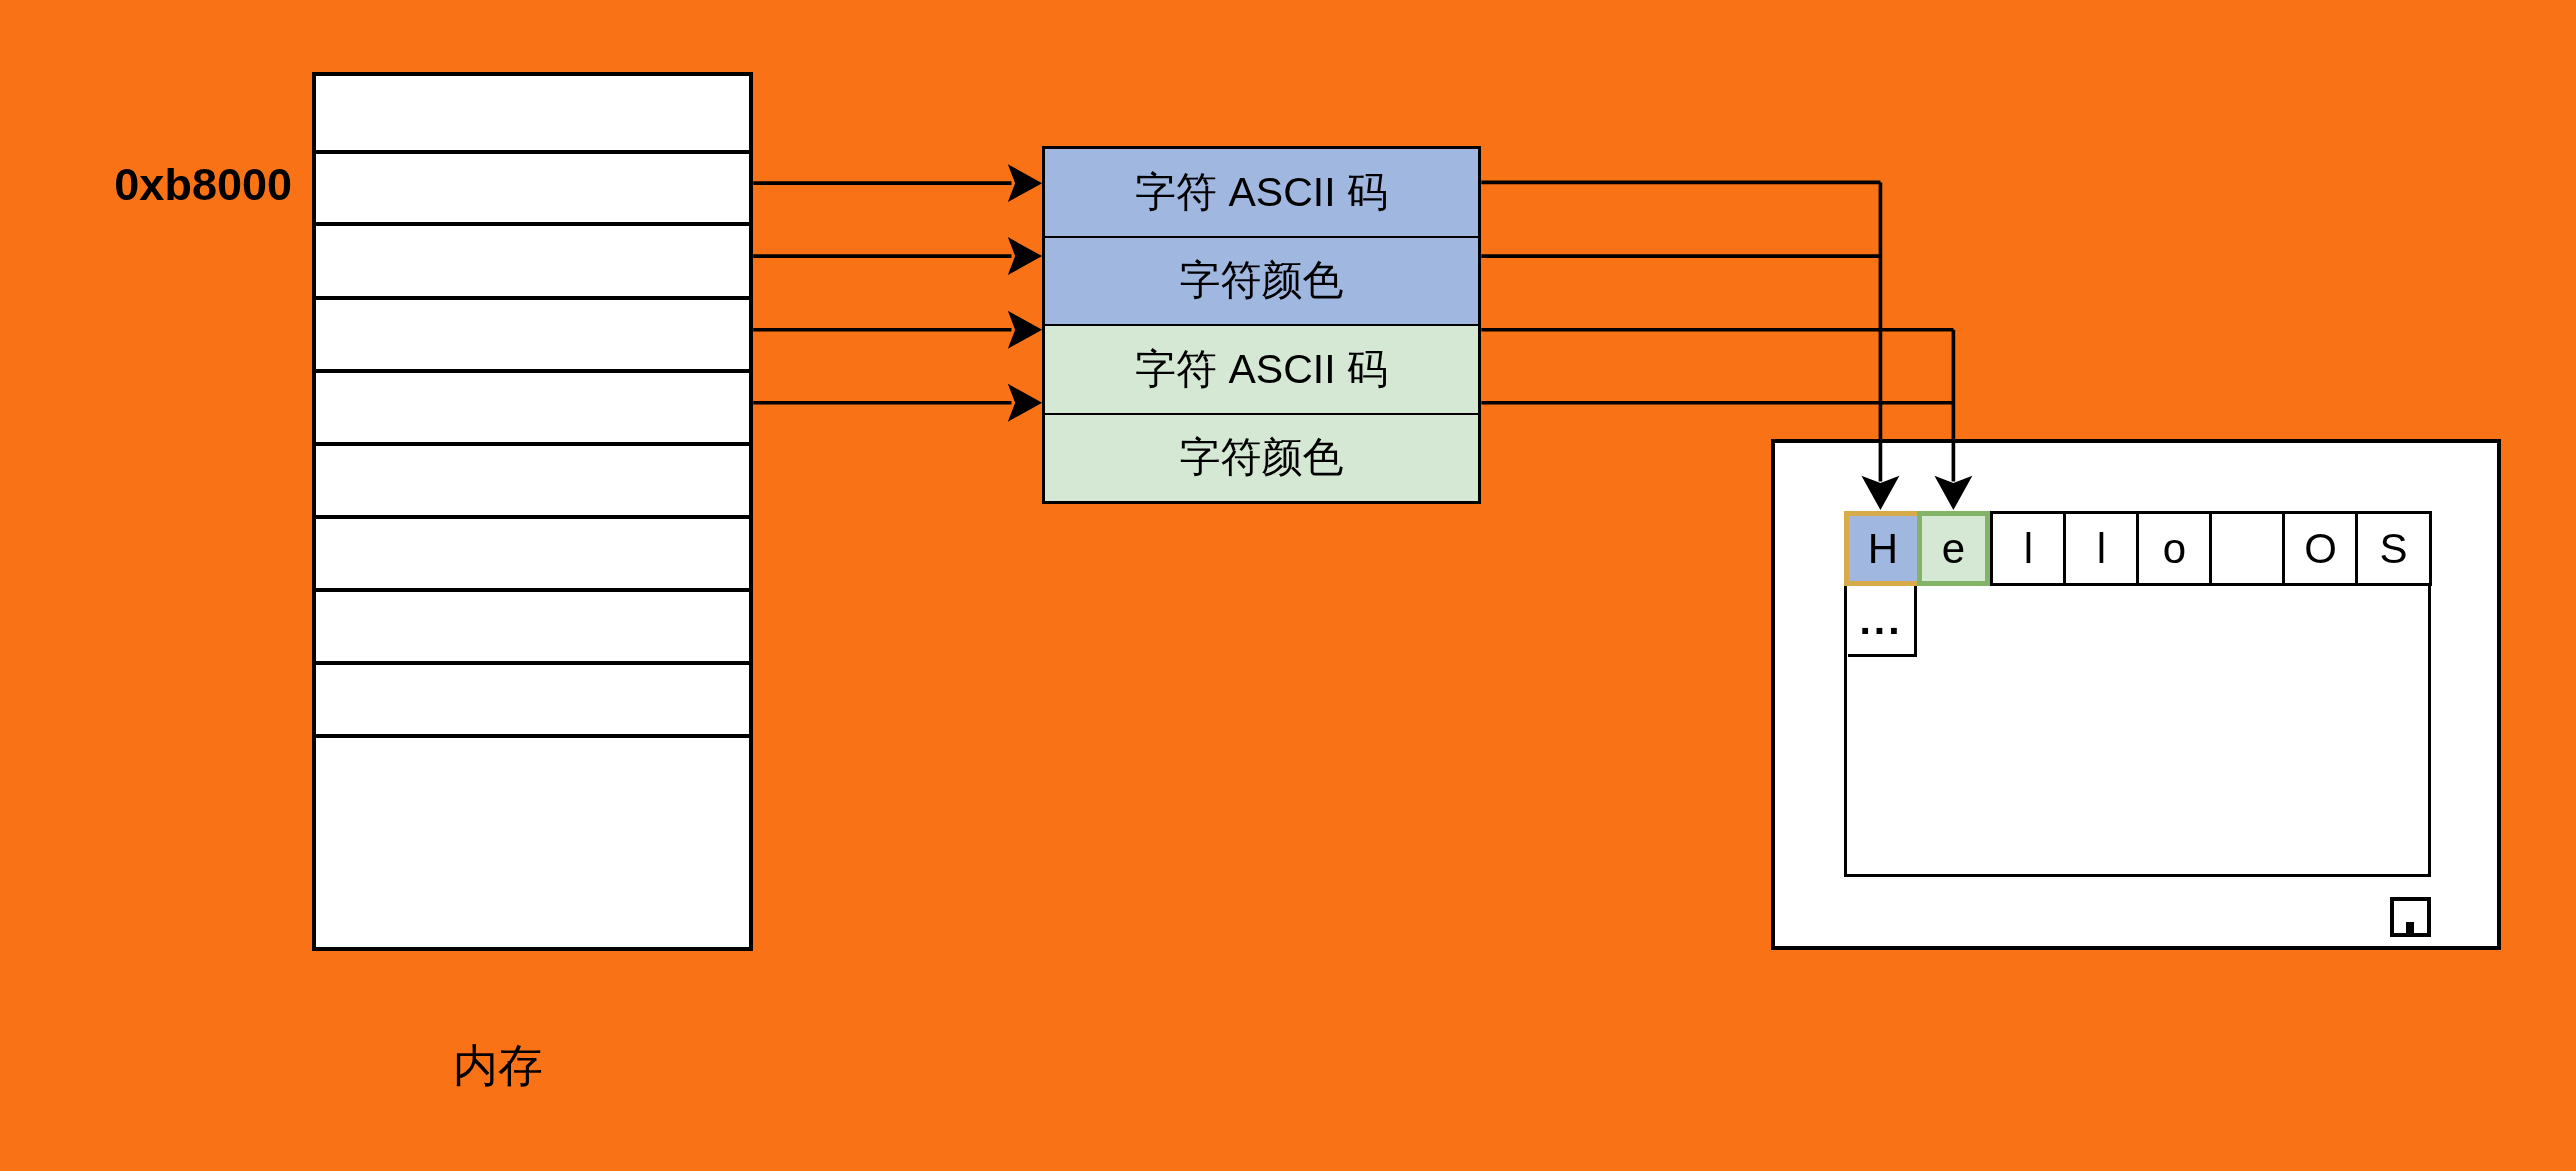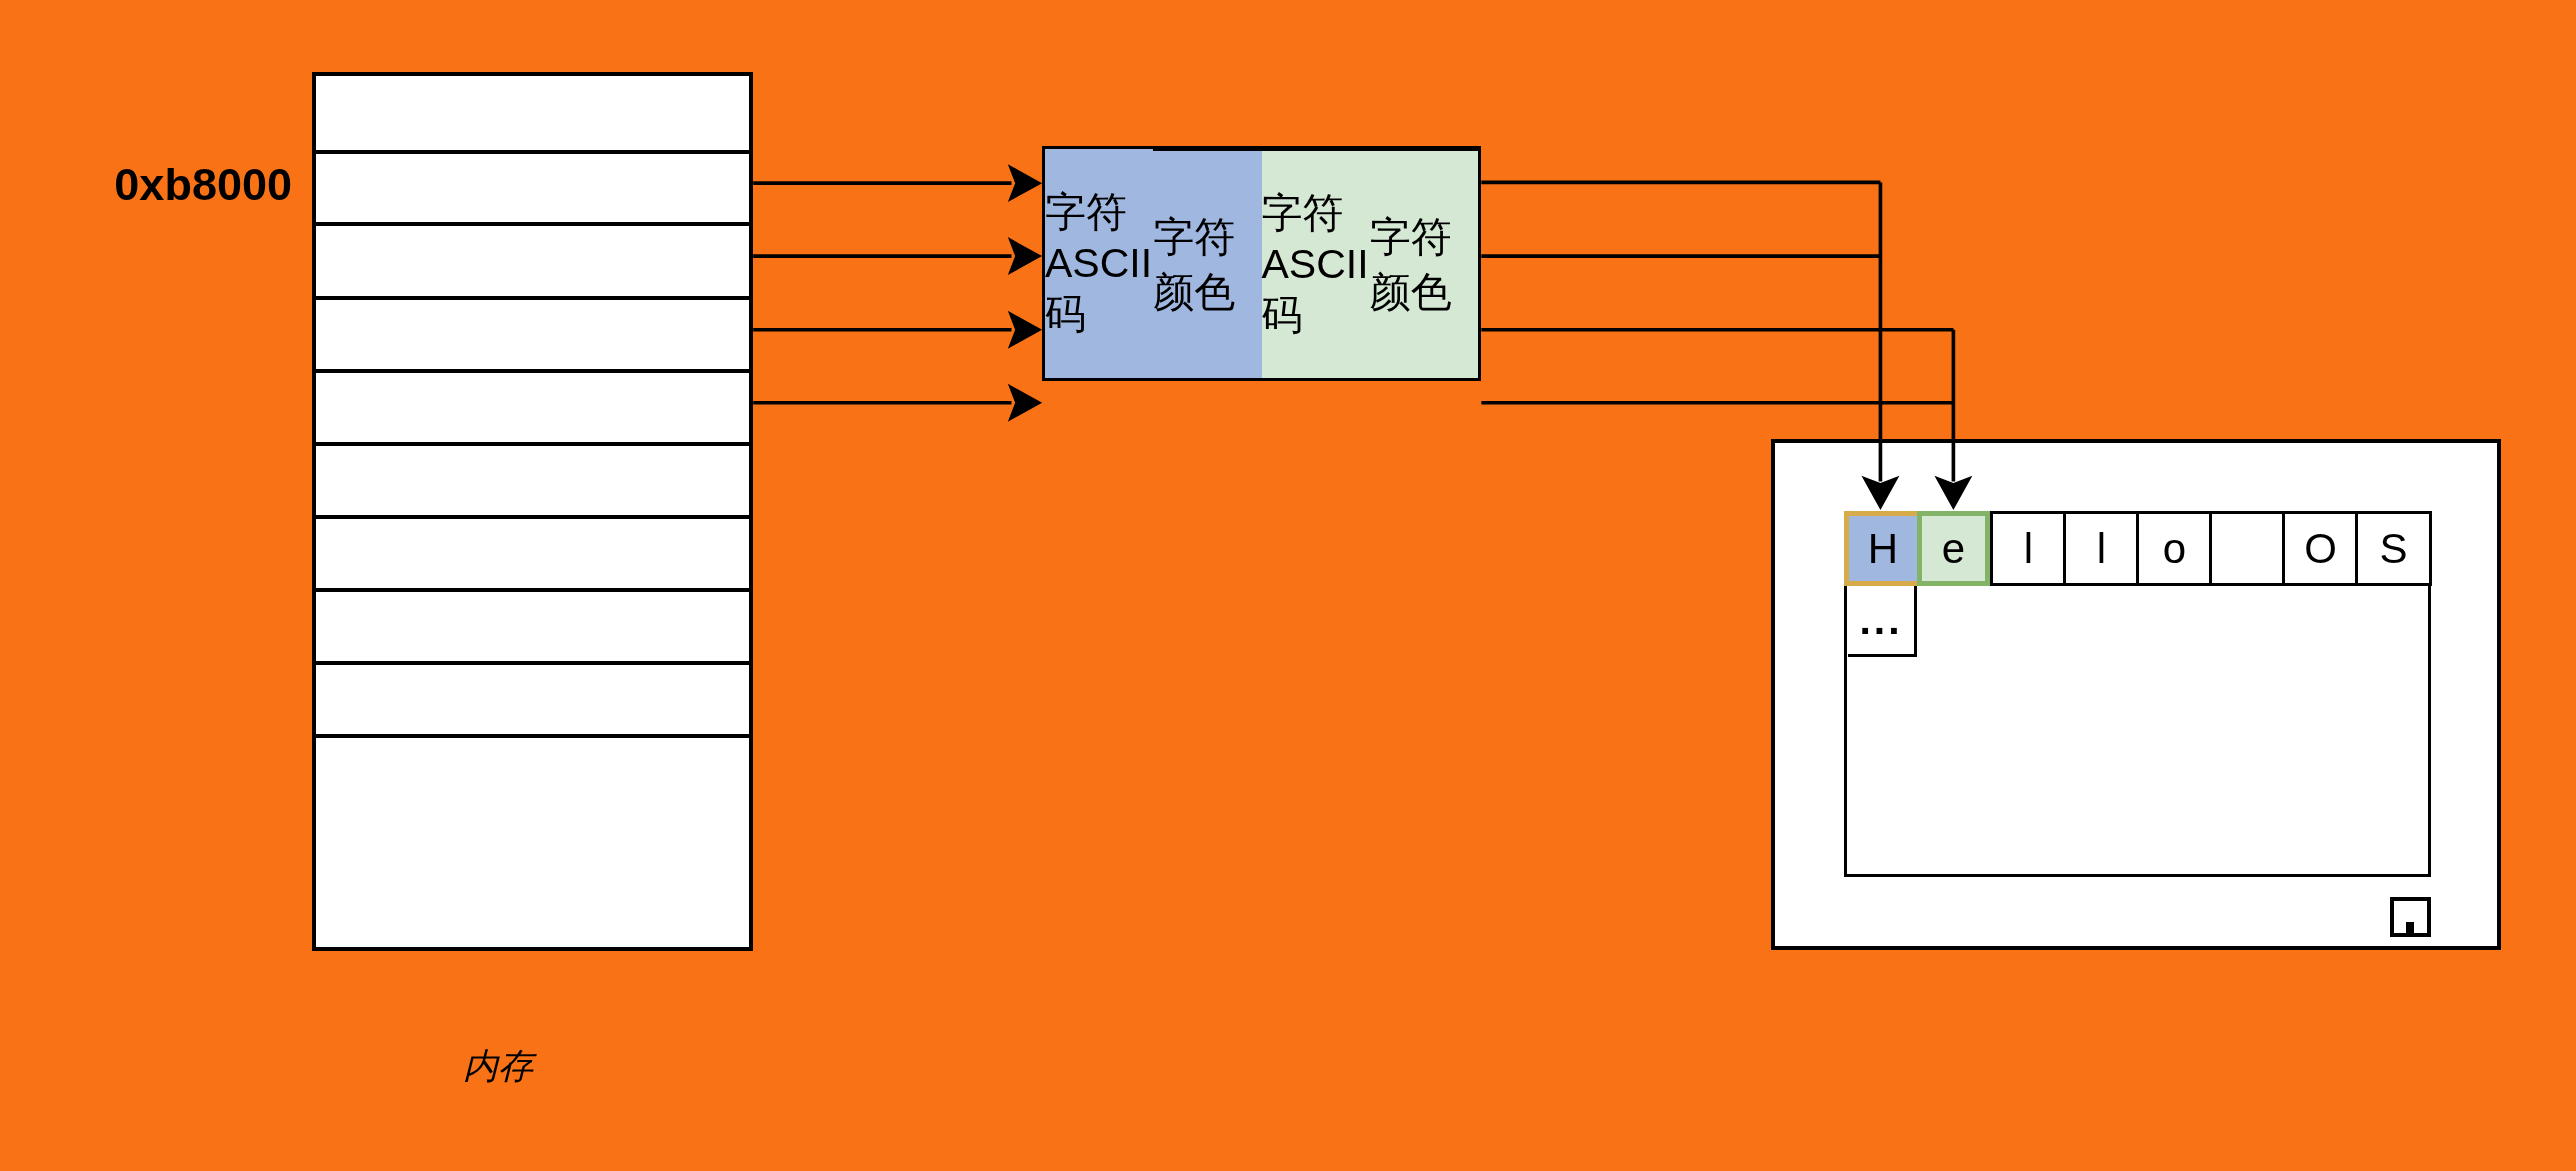--- a/index.html
+++ b/index.html
@@ -9,22 +9,22 @@
   }
   .abs{position:absolute; box-sizing:border-box;}
 
   
   #memory-box{left:312px; top:72px; width:441px; height:879px; border:4.4px solid #000; background:#fff;}
   .mem-line{position:absolute; left:0; width:100%; height:3.6px; background:#000;}
   #address-label{left:88px; top:156px; width:204px; height:57px; line-height:57px;
     text-align:right; font-size:45px; font-weight:bold;}
 
   
-  #vram-box{left:1042px; top:146px; width:439px; height:235px; border:3.6px solid #000;
-    display:flex; flex-direction:row;}
+  #vram-box{left:1042px; top:146px; width:439px; height:358px; border:3.6px solid #000;
+    display:flex; flex-direction:column;}
   .vram-row{flex:1; display:flex; align-items:center; justify-content:center;
     font-size:41px; border-top:2.9px solid #000;}
   .vram-row:first-child{border-top:none;}
   .vram-row.blue{background:var(--blue);}
   .vram-row.green{background:var(--green);}
 
   
   #display-outer{left:1771px; top:439px; width:730px; height:511px; border:4.4px solid #000; background:#fff;}
   #display-inner{left:1844px; top:511px; width:587px; height:366px; border:3.6px solid #000; background:#fff;}
   .cell{top:511px; height:75px; background:#fff; border:3.6px solid #000;
@@ -37,21 +37,21 @@
   #cell-sp{left:2209px; width:77px;}
   #cell-O{left:2282px; width:77px;}
   #cell-S{left:2355px; width:77px;}
   #ellipsis-cell{left:1848px; top:586px; width:69px; height:71px; background:#fff;
     border-right:3.6px solid #000; border-bottom:3.6px solid #000;
     display:flex; align-items:center; justify-content:center; font-size:41px; font-weight:bold; letter-spacing:2.9px;}
   #cursor-square{left:2390px; top:897px; width:41px; height:40px; border:4.4px solid #000; background:#fff;}
   #cursor-tick{position:absolute; left:11.7px; bottom:0; width:8.8px; height:11px; background:#000;}
 
   
-  .caption{top:1038px; width:292px; height:55px; line-height:55px; text-align:center; font-size:35px;font-style:italic;}
+  .caption{top:1038px; width:292px; height:55px; line-height:55px; text-align:center; font-size:45px;}
   #memory-caption{left:352px;}
   #display-caption{left:2032px;}
 
   #wires{left:0; top:0; width:2576px; height:1171px; pointer-events:none;}
 </style>
 </head>
 <body>
 
 <div id="canvas" style="--blue: #a0b7e0; --green: #d5e8d4; --gold: #d8ab4a; --green-border: #82b366;">
 

